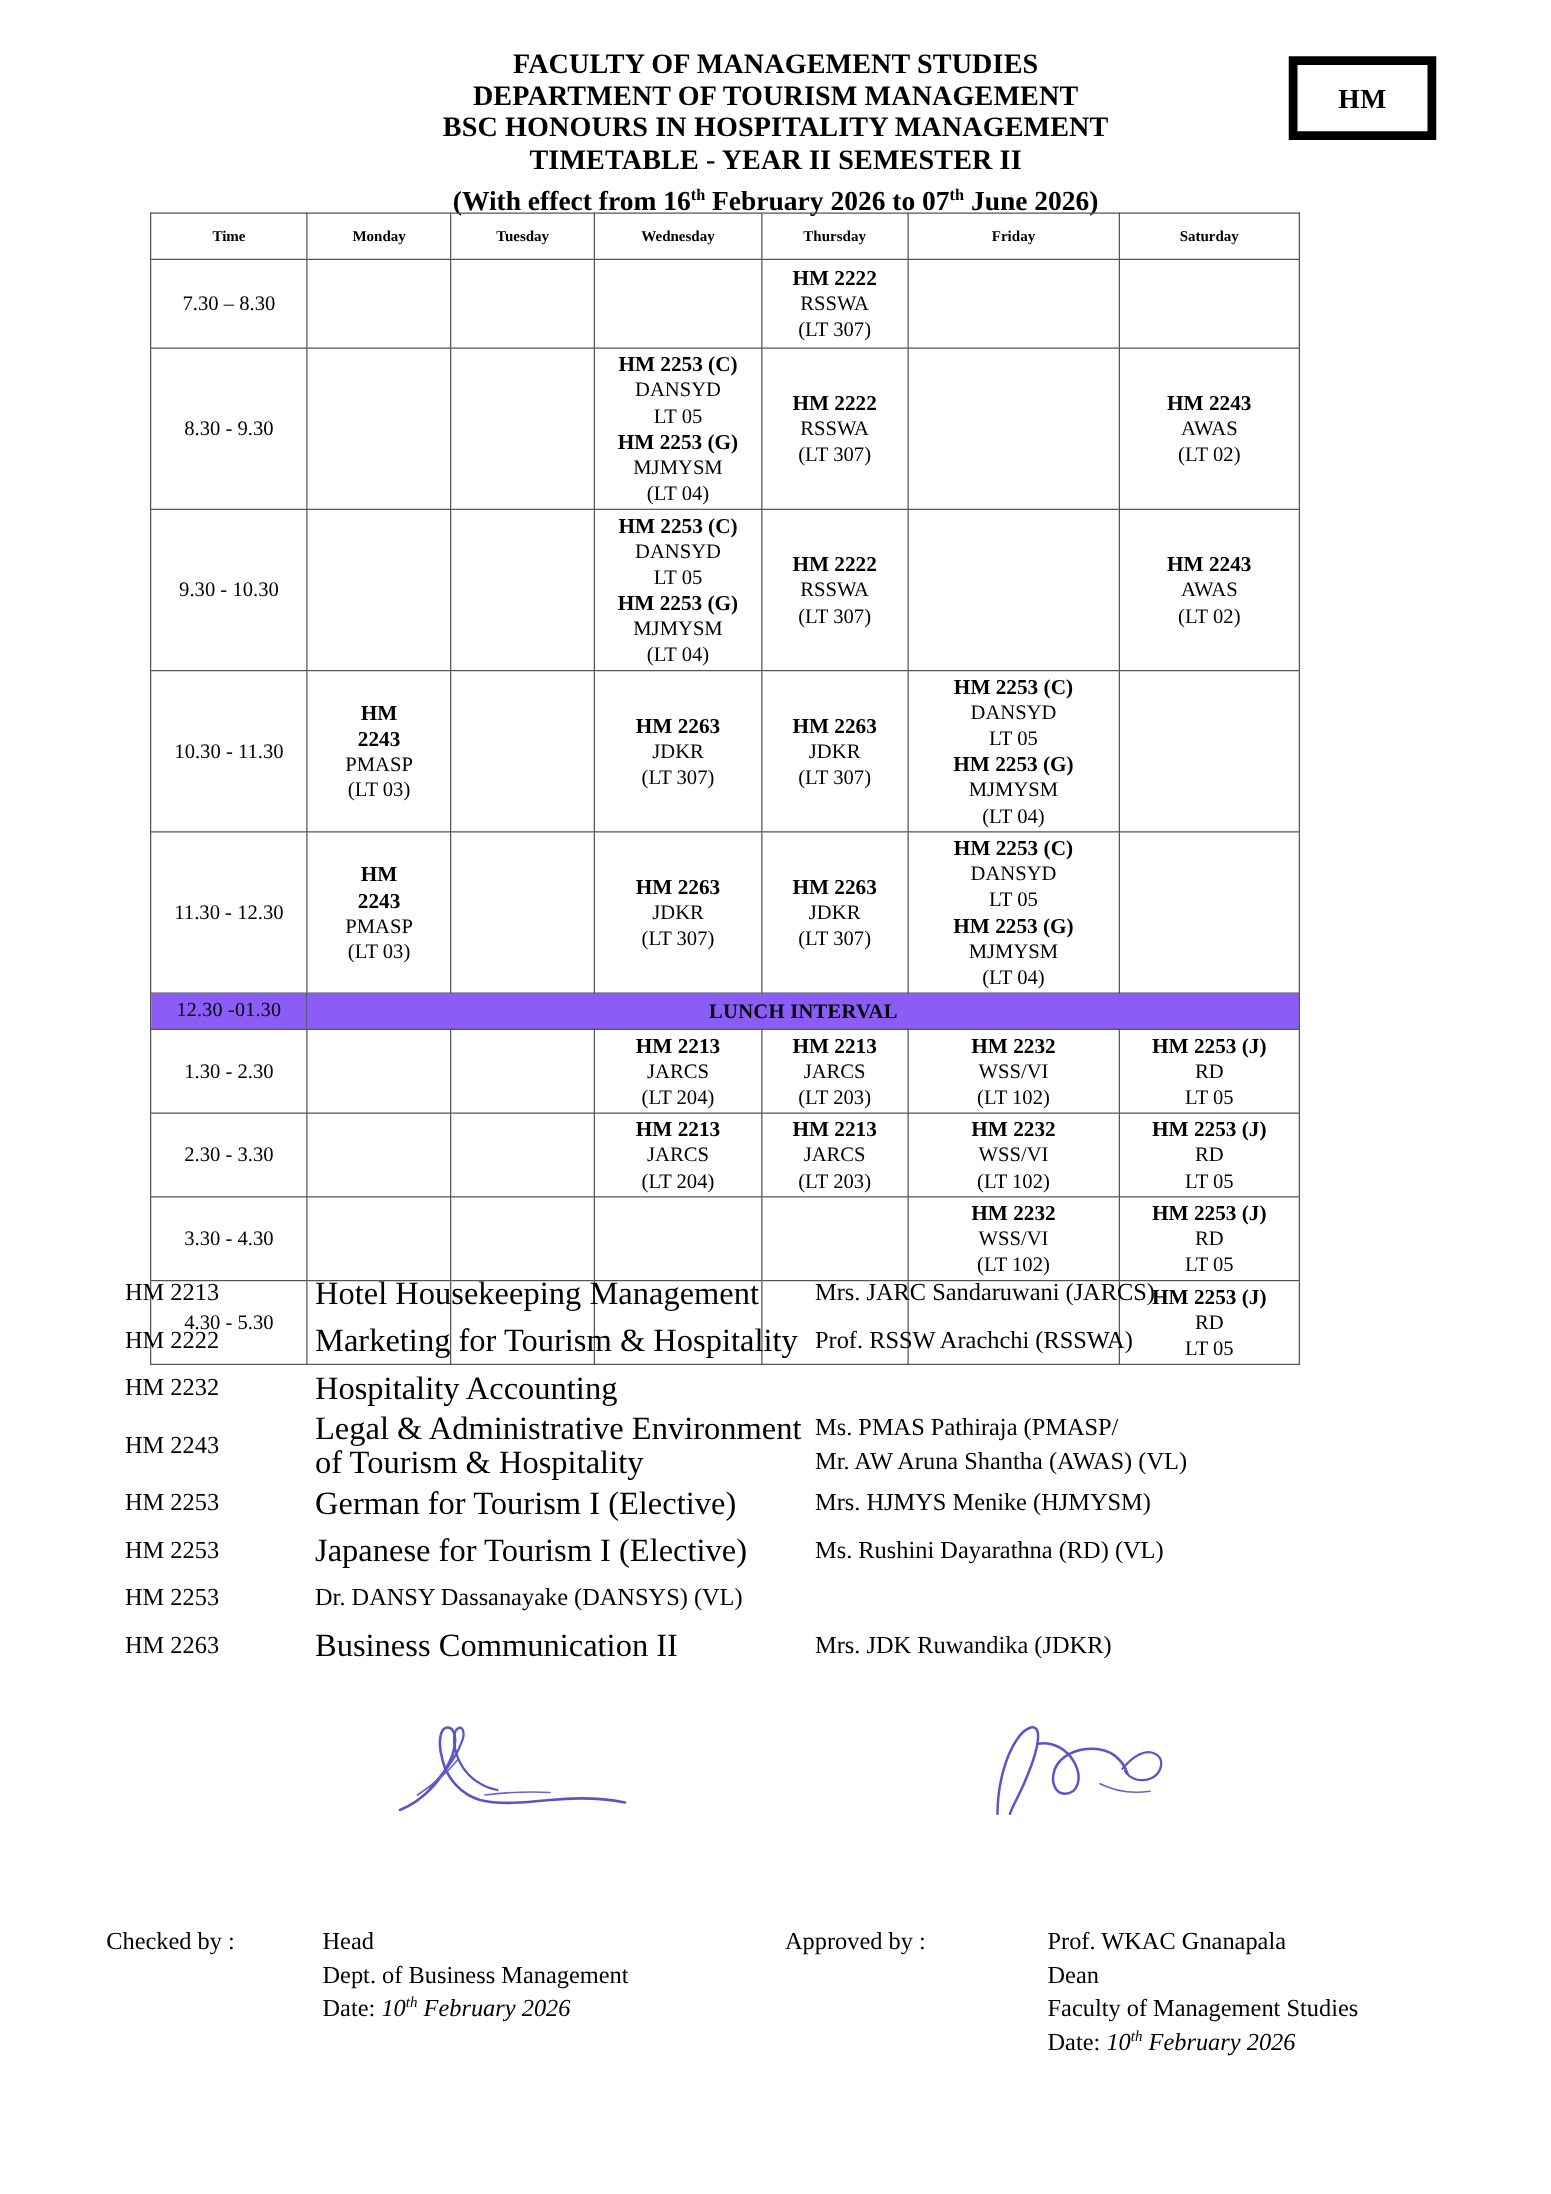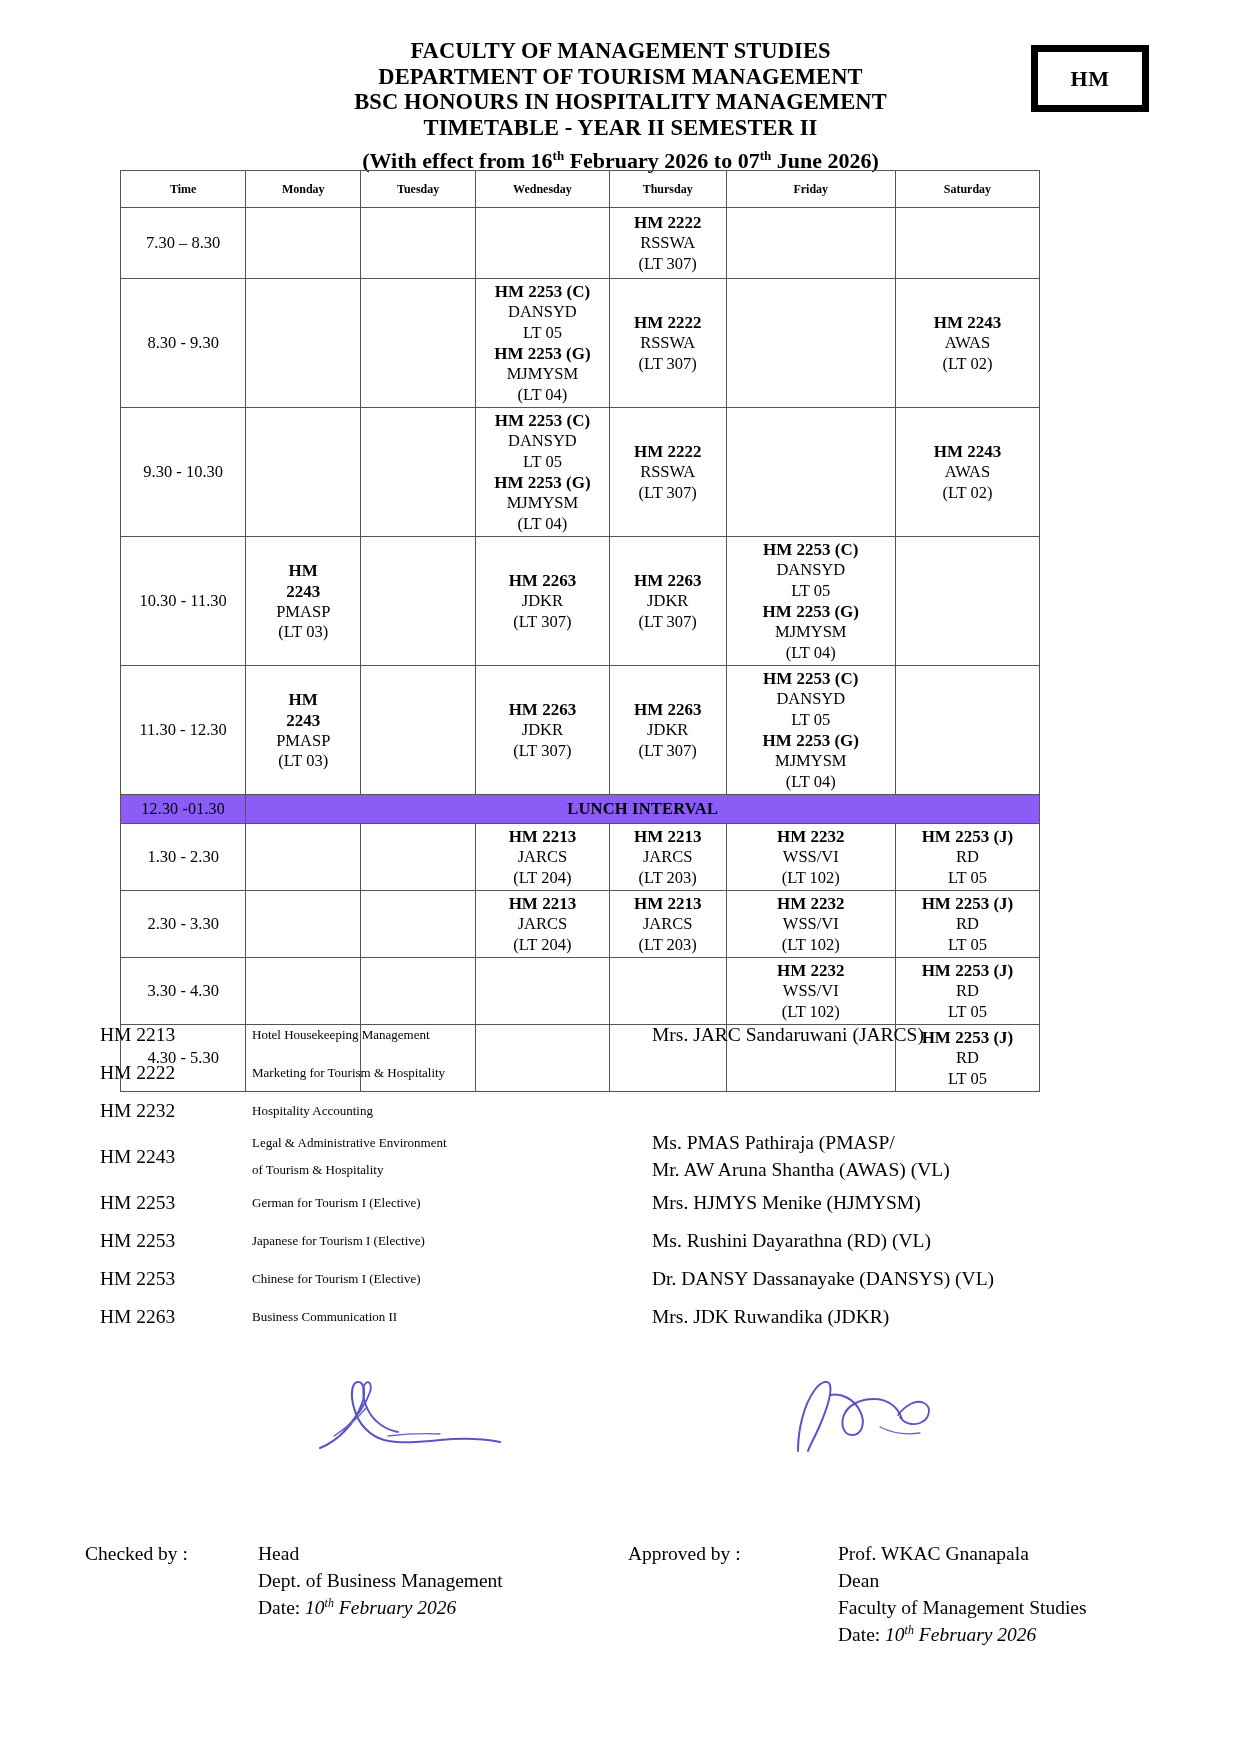--- a/index.html
+++ b/index.html
@@ -151,21 +151,21 @@
   }
   .lg-code {
     width: 152px;
     flex: 0 0 152px;
     font-size: 19.5px;
     line-height: 25px;
   }
   .lg-title {
     width: 400px;
     flex: 0 0 400px;
-    font-size: 13px;
+    font-size: 26px;
     line-height: 27px;
   }
   .lg-staff {
     flex: 1 1 auto;
     font-size: 19.5px;
     line-height: 27px;
   }
 
   
   .sig-area {
@@ -478,20 +478,23 @@
         </div>
         <div class="lg-staff">
           <div>Mrs. JARC Sandaruwani (JARCS)</div>
         </div>
       </div>
       <div class="legend-row">
         <div class="lg-code">HM 2222</div>
         <div class="lg-title">
           <div>Marketing for Tourism &amp; Hospitality</div>
         </div>
+        <div class="lg-staff">
+          <div>Prof. RSSW Arachchi (RSSWA)</div>
+        </div>
       </div>
       <div class="legend-row">
         <div class="lg-code">HM 2232</div>
         <div class="lg-title">
           <div>Hospitality Accounting</div>
         </div>
       </div>
       <div class="legend-row">
         <div class="lg-code">HM 2243</div>
         <div class="lg-title">
@@ -516,23 +519,20 @@
         <div class="lg-code">HM 2253</div>
         <div class="lg-title">
           <div>Japanese for Tourism I (Elective)</div>
         </div>
         <div class="lg-staff">
           <div>Ms. Rushini Dayarathna (RD) (VL)</div>
         </div>
       </div>
       <div class="legend-row">
         <div class="lg-code">HM 2253</div>
-        <div class="lg-title">
-          <div>Chinese for Tourism I (Elective)</div>
-        </div>
         <div class="lg-staff">
           <div>Dr. DANSY Dassanayake (DANSYS) (VL)</div>
         </div>
       </div>
       <div class="legend-row">
         <div class="lg-code">HM 2263</div>
         <div class="lg-title">
           <div>Business Communication II</div>
         </div>
         <div class="lg-staff">

